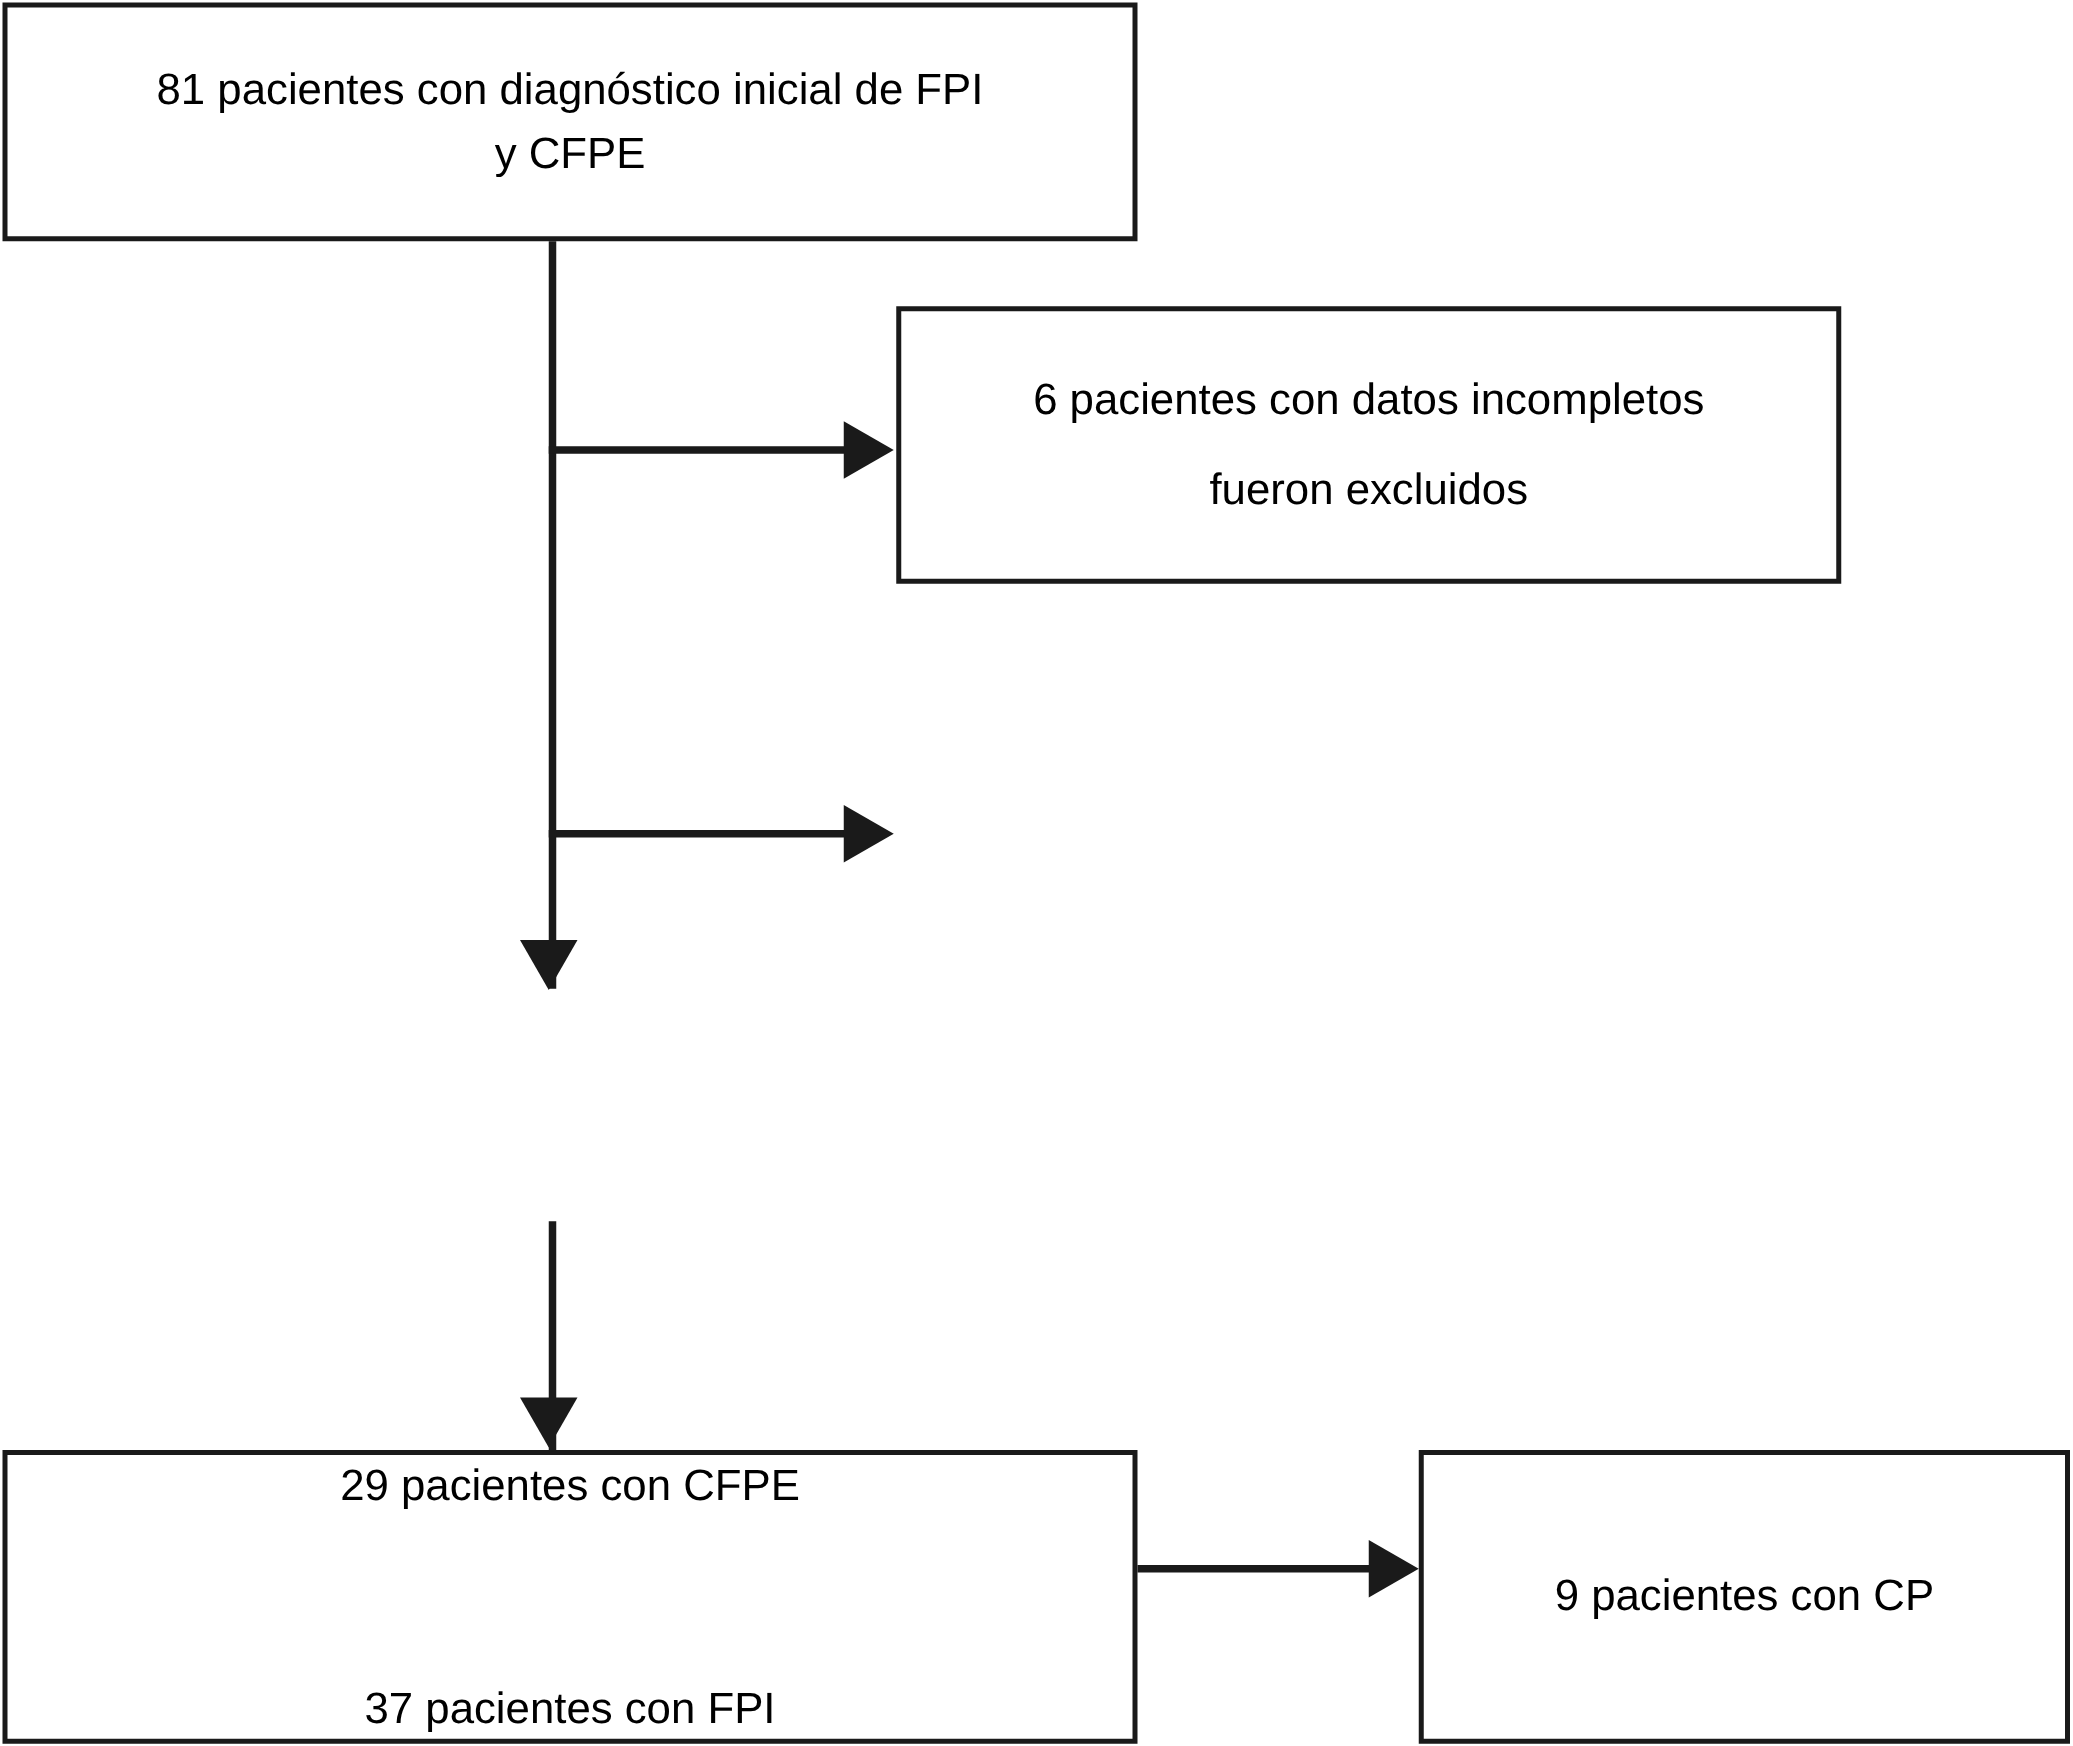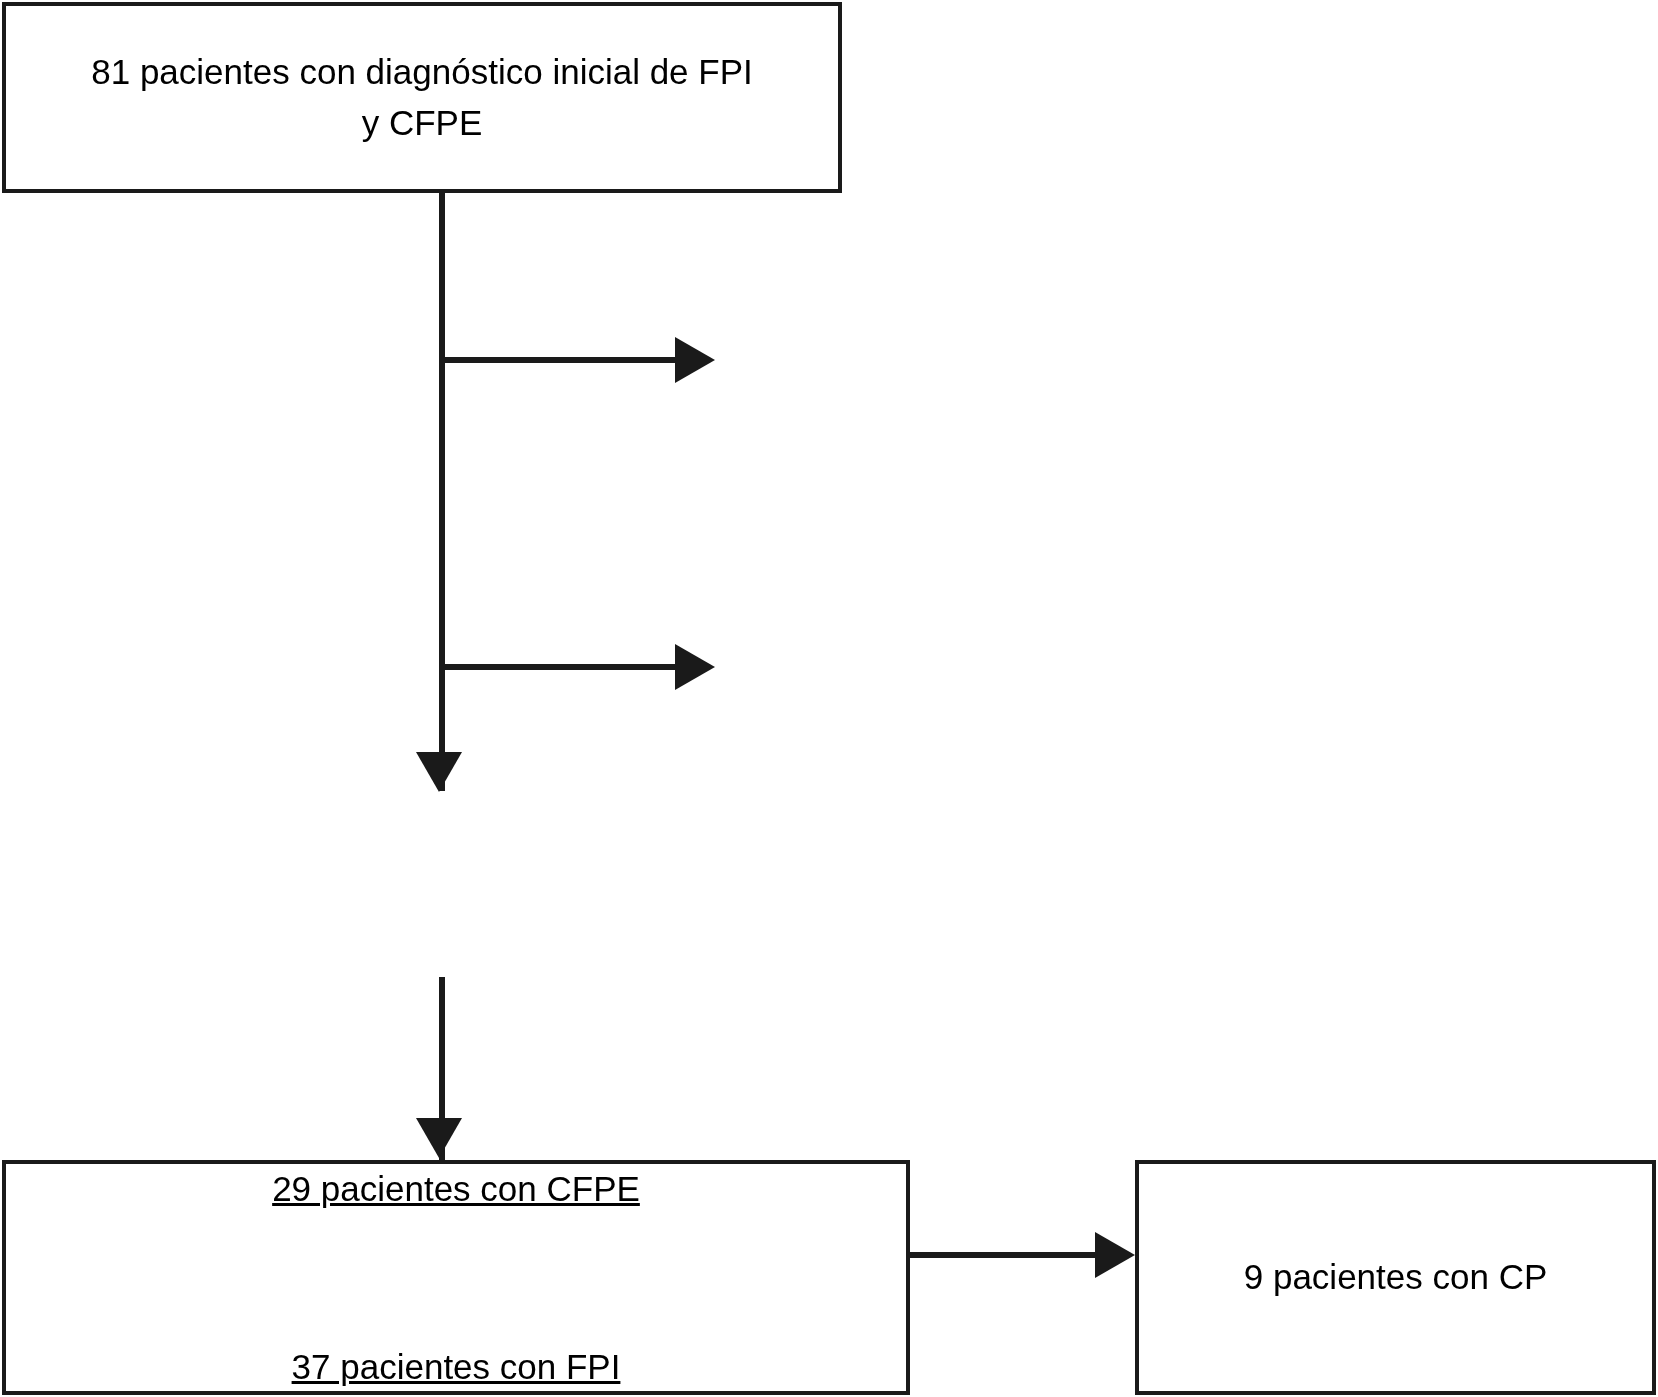--- a/index.html
+++ b/index.html
@@ -27,33 +27,33 @@
     color: #000000;
   }
   .node .txt {
     font-size: 35px;
     line-height: 1.62;
     color: #000000;
     white-space: pre-line;
     padding: 0 14px;
   }
   
-  #node-initial   { left: 2px;    top: 2px;    width: 840px; height: 191px; }
+  #node-initial   { left: 2px;    top: 2px;    width: 908px; height: 191px; }
   #node-initial .txt { line-height: 1.45; }
 
   #node-excluded-incomplete { left: 717px; top: 245px; width: 756px; height: 222px; }
   #node-excluded-incomplete .txt { line-height: 2.05; }
 
   #node-excluded-diagnosis  { left: 717px; top: 548px; width: 756px; height: 220px; }
   #node-excluded-diagnosis .txt { line-height: 1.55; }
 
   #node-included  { left: 2px;    top: 793px;  width: 908px; height: 184px; }
   #node-included .txt { line-height: 1.45; padding-bottom: 34px; }
 
-  #node-groups    { left: 2px;    top: 1160px; width: 908px; height: 235px; text-decoration: underline; }
+  #node-groups    { left: 2px;    top: 1160px; width: 908px; height: 235px; }
   #node-groups .txt { line-height: 2.55; }
 
   #node-cp        { left: 1135px; top: 1160px; width: 521px; height: 235px; text-align: center; }
 
   
   .line-v, .line-h {
     position: absolute;
     background: #1a1a1a;
   }
   .line-v { width: 6px; }
@@ -99,20 +99,24 @@
 </head>
 <body>
 
 <div id="canvas">
 
   <div class="node" id="node-initial">
     <span class="txt">81 pacientes con diagnóstico inicial de FPI
 y CFPE</span>
   </div>
 
+  <div class="node" id="node-excluded-incomplete">
+    <span class="txt">6 pacientes con datos incompletos
+fueron excluidos</span>
+  </div>
 
 
 
   <div class="node" id="node-groups">
     <span class="txt">29 pacientes con CFPE
 
 37 pacientes con FPI</span>
   </div>
 
   <div class="node" id="node-cp">

